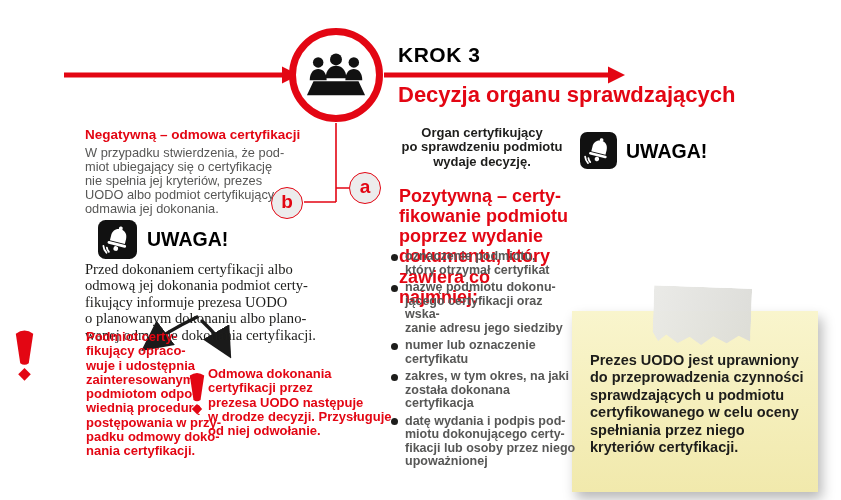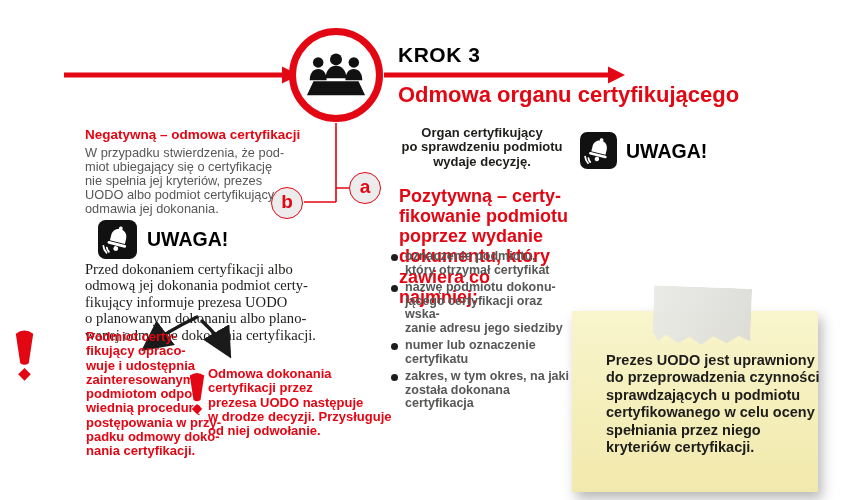--- a/index.html
+++ b/index.html
@@ -56,21 +56,21 @@
   .uwaga2-icon{left:580px;top:132px;width:37px;height:37px;}
   .uwaga2-label{left:626px;top:140px;font-size:19.5px;font-weight:bold;color:#000;}
   .uwaga2-body{left:579px;top:164px;width:185px;font-family:"Liberation Serif",serif;
     font-size:15px;line-height:1.13;color:var(--dark);}
   .note{
     position:absolute;left:572px;top:311px;width:246px;height:181px;z-index:2;
     background:linear-gradient(180deg,var(--note1) 0%,var(--note2) 100%);
     box-shadow:4px 7px 12px rgba(0,0,0,0.28);
   }
   .note-text{left:590px;top:352px;width:218px;font-size:14.5px;font-weight:bold;
-    color:var(--dark);line-height:1.2;z-index:4;margin-left:16px;}
+    color:var(--dark);line-height:1.2;z-index:4;}
   .tape{
     position:absolute;left:653px;top:287px;width:98px;height:66px;z-index:5;
     background:linear-gradient(100deg,#e9e9e6,#dcdcd8);opacity:.95;transform:rotate(2deg);
     clip-path:polygon(0 0,100% 0,100% 80%,88% 72%,76% 84%,62% 74%,50% 88%,38% 76%,26% 86%,14% 74%,6% 84%,0 70%);
     box-shadow:0 2px 3px rgba(0,0,0,.12);
   }
 </style>
 </head>
 <body>
 
@@ -113,21 +113,21 @@
         <circle cx="51" cy="11" r="5.6"></circle>
         <path d="M4 30 c0-8 4-12 9-12 c5 0 9 4 9 12 z"></path>
         <path d="M21 28 c0-9 5-13.5 11-13.5 c6 0 11 4.5 11 13.5 z"></path>
         <path d="M42 30 c0-8 4-12 9-12 c5 0 9 4 9 12 z"></path>
         <path d="M8 31 h48 l7 15 H1 z"></path>
       </g>
     </svg>
   </div>
 
   <div class="blk krok">KROK 3</div>
-  <div class="blk title">Odmowa organu certyfikującego</div>
+  <div class="blk title">Decyzja organu sprawdzających</div>
 
   <div class="badge badge-a">a</div>
   <div class="badge badge-b">b</div>
 
   <div class="blk neg-body">W przypadku stwierdzenia, że pod-
 miot ubiegający się o certyfikację
 nie spełnia jej kryteriów, prezes
 UODO albo podmiot certyfikujący
 odmawia jej dokonania.</div>
   <div class="blk red-head neg-head">Negatywną – odmowa certyfikacji</div>
@@ -187,20 +187,24 @@
   <ul class="bullets">
     <li>oznaczenie podmiotu,
 który otrzymał certyfikat</li>
     <li>nazwę podmiotu dokonu-
 jącego certyfikacji oraz wska-
 zanie adresu jego siedziby</li>
     <li>numer lub oznaczenie
 certyfikatu</li>
     <li>zakres, w tym okres, na jaki
 została dokonana certyfikacja</li>
+    <li>datę wydania i podpis pod-
+miotu dokonującego certy-
+fikacji lub osoby przez niego
+upoważnionej</li>
   </ul>
 
   <svg class="uwaga-icon uwaga2-icon" viewBox="0 0 36 36">
     <rect width="36" height="36" rx="7" fill="#111"></rect>
     <g transform="rotate(14 19 16)" fill="#fff">
       <circle cx="19" cy="7.6" r="1.8"></circle>
       <path d="M19 8.4 c4.5 0 7.1 3.3 7.1 7.6 l0 4.6 -14.2 0 0 -4.6 c0 -4.3 2.6 -7.6 7.1 -7.6 z"></path>
       <rect x="10.2" y="21.4" width="17.6" height="2.6" rx="1.3"></rect>
       <circle cx="19" cy="26.6" r="2.2"></circle>
     </g>

